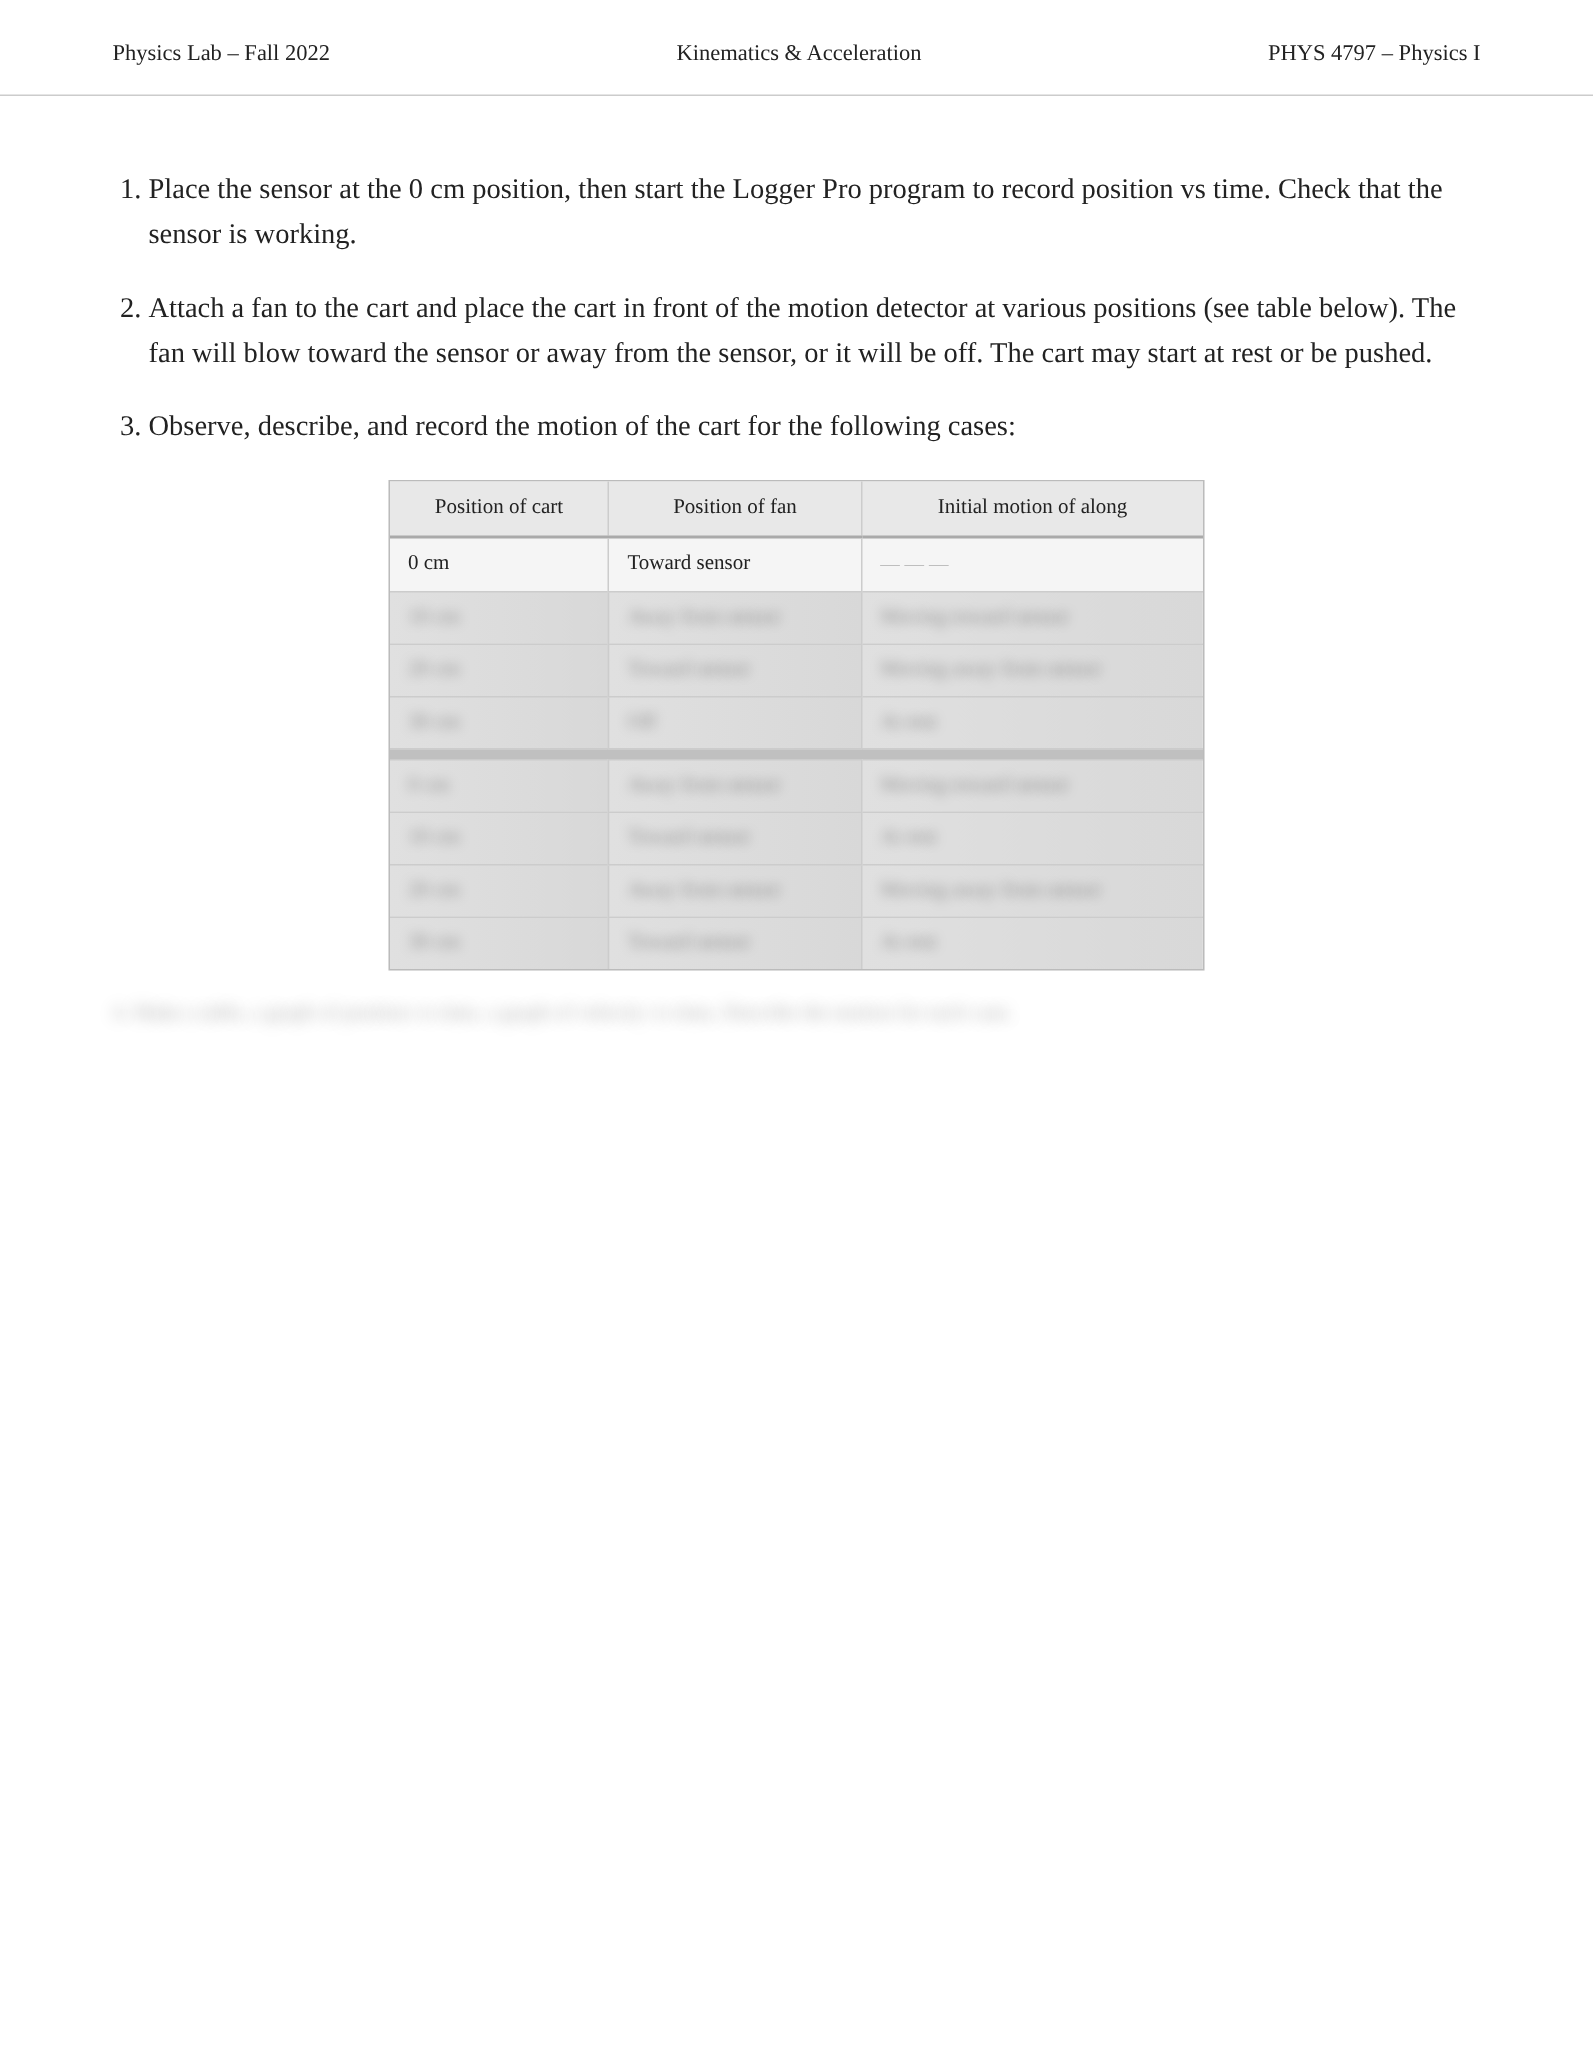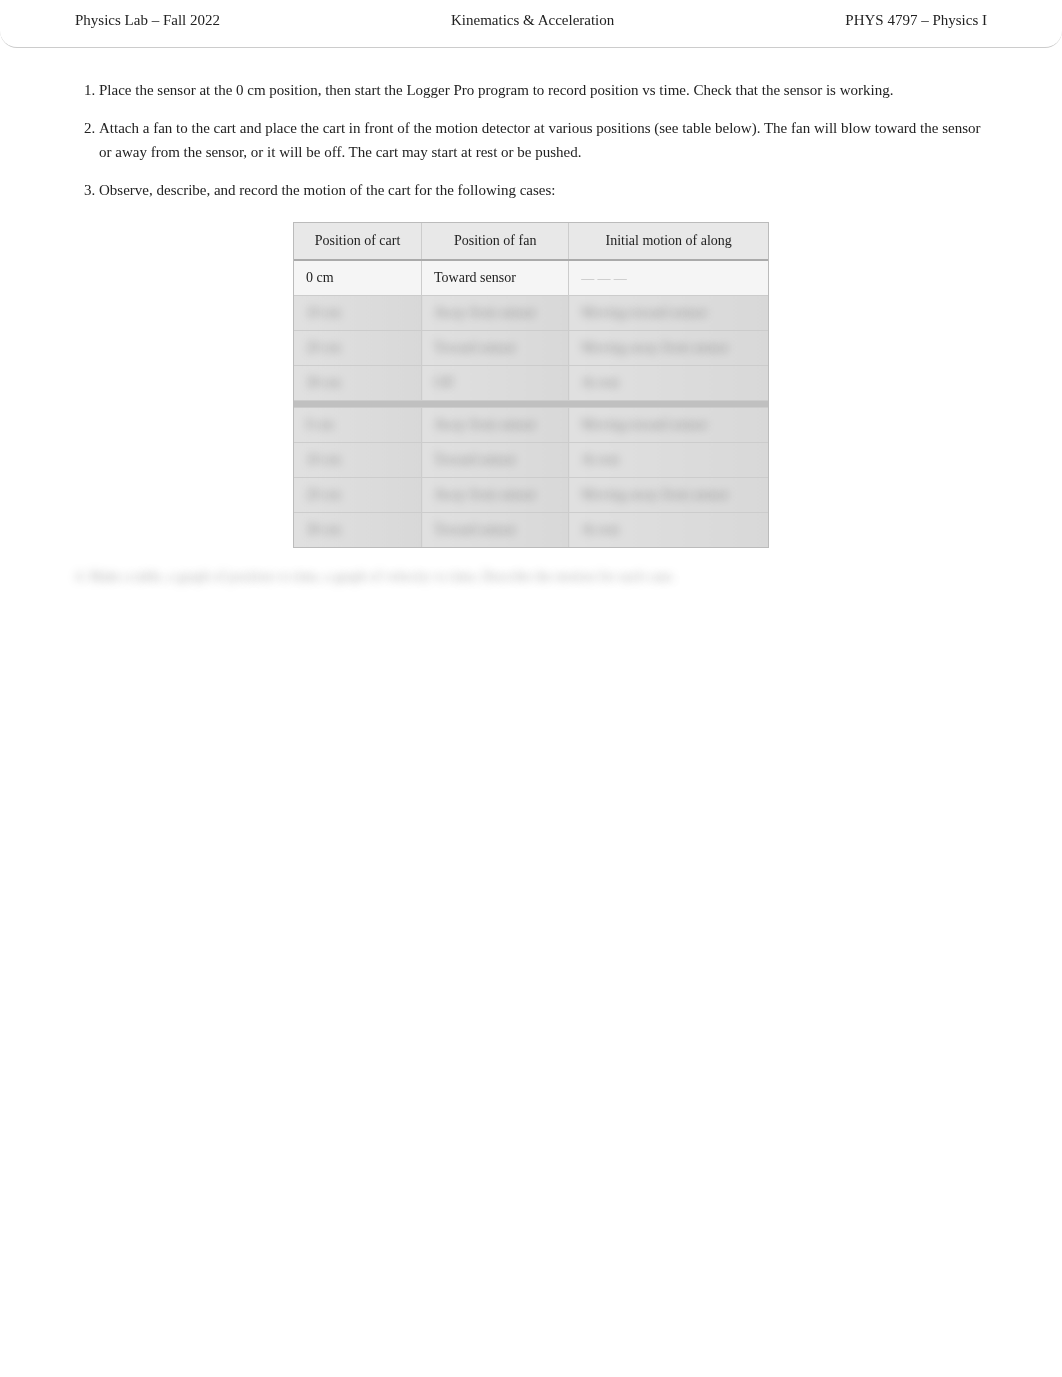--- a/index.html
+++ b/index.html
@@ -14,23 +14,22 @@
       background: #ffffff;
       font-family: 'Times New Roman', Times, serif;
       font-size: 15px;
       color: #222;
     }
 
     .header {
       display: flex;
       justify-content: space-between;
       align-items: center;
-      padding: 12px 75px 18px 75px;
+      padding: 28px 75px 18px 75px;
       border-bottom: 1px solid #ccc;
-      border-radius: 17px;
     }
 
     .header-left, .header-center, .header-right {
       font-size: 15px;
     }
 
     .content {
       padding: 30px 75px 30px 75px;
     }
 
@@ -41,26 +40,27 @@
     }
 
     ol {
       margin-left: 24px;
       margin-bottom: 20px;
     }
 
     ol li {
       margin-bottom: 14px;
       line-height: 1.6;
-      font-size: 15px;
+      font-size: 19px;
+      margin-top: 18px;
     }
 
     .table-container {
       margin: 18px auto;
-      width: 476px;
+      width: 544px;
       border: 1px solid #bbb;
       background: #f5f5f5;
     }
 
     table {
       width: 100%;
       border-collapse: collapse;
     }
 
     thead tr {

